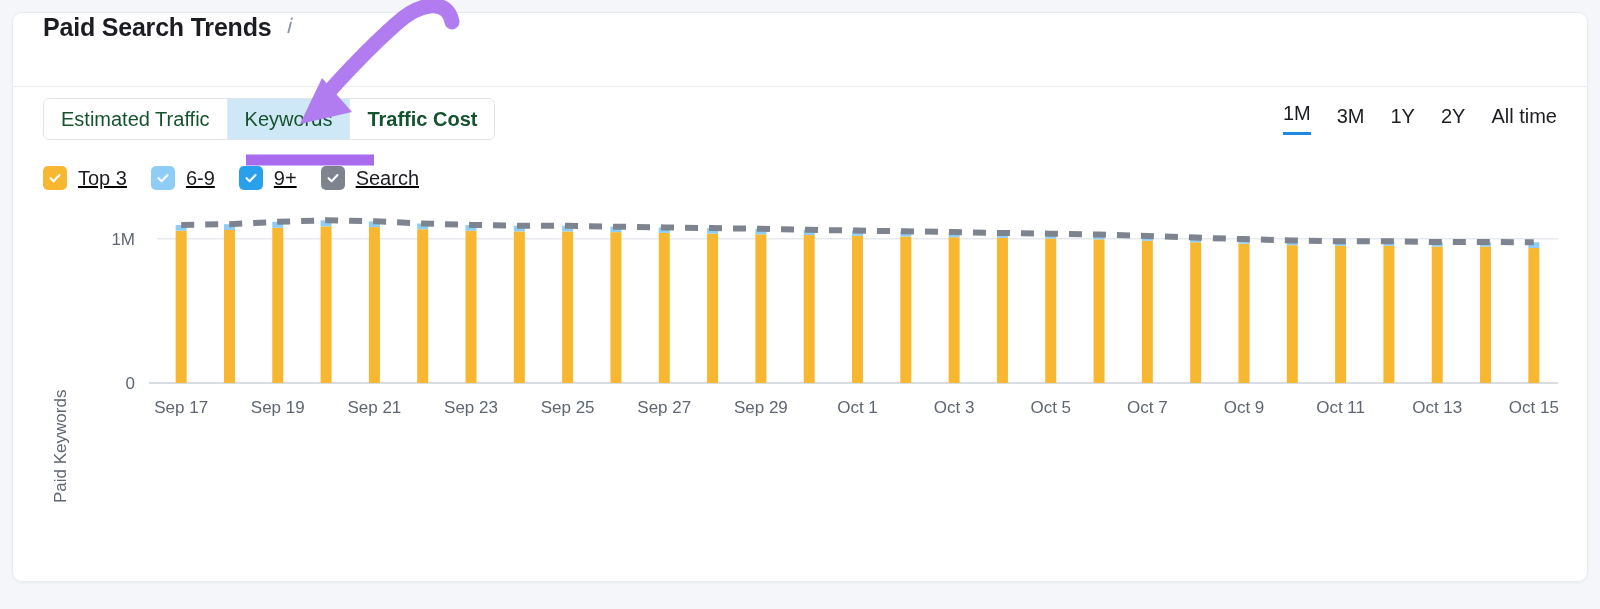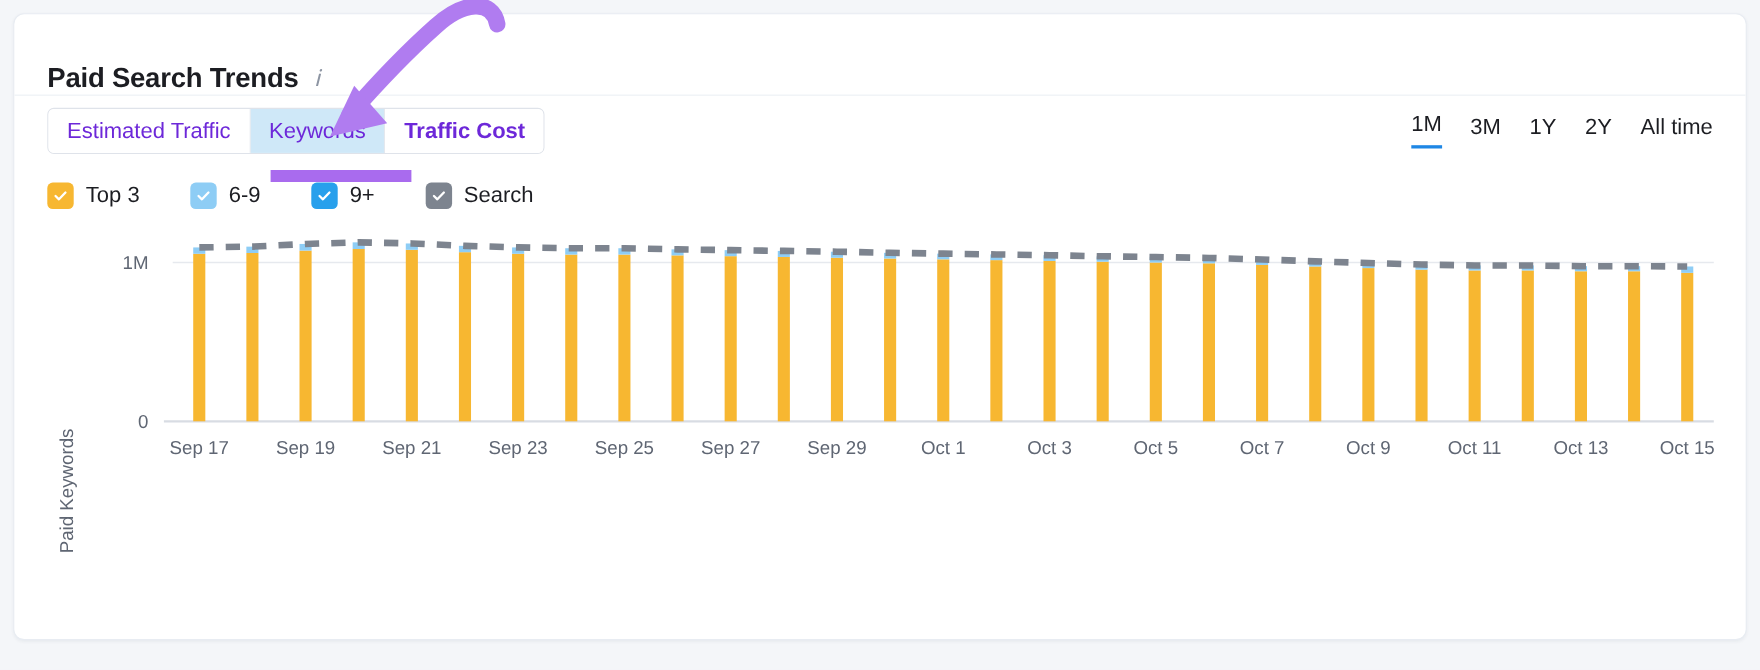--- a/index.html
+++ b/index.html
@@ -22,21 +22,21 @@
     box-shadow: 0 1px 3px rgba(20,30,50,0.05);
     overflow: hidden;
   }
 
   
   .card-header {
     position: relative;
     height: 74px;
     border-bottom: 1px solid #eceff4;
     display: flex;
-    align-items: flex-end;
+    align-items: flex-start;
     padding-left: 30px;
   }
   .card-title {
     font-size: 25px;
     font-weight: bold;
     color: #1c1d22;
     letter-spacing: -0.2px;
   }
   .info-icon {
     margin-left: 14px;
@@ -64,21 +64,21 @@
     border-radius: 6px;
     overflow: hidden;
     height: 42px;
     background: #fff;
   }
   .seg-btn {
     display: flex;
     align-items: center;
     padding: 0 17px;
     font-size: 20px;
-    color: #6d28d9;
+    color: #14532d;
     background: #fff;
     border: none;
     border-right: 1px solid #e4e8ee;
     cursor: pointer;
     white-space: nowrap;
     font-family: "Liberation Sans", sans-serif;
     position: relative;
   }
   .seg-btn:last-child { border-right: none; font-weight: bold; }
   .seg-btn.active {
@@ -94,23 +94,24 @@
     white-space: nowrap;
   }
   .time-tab.active {
     border-bottom: 3px solid #1f87e5;
   }
 
   
   .legend {
     display: flex;
     align-items: center;
-    gap: 46px;
+    gap: 24px;
     padding: 6px 0 0 30px;
     height: 48px;
+    text-decoration: underline;
   }
   .legend-item { display: flex; align-items: center; gap: 11px; cursor: pointer; }
   .cbox {
     width: 24px; height: 24px;
     border-radius: 5px;
     display: flex; align-items: center; justify-content: center;
   }
   .cbox svg { display: block; }
   .legend-label { font-size: 20px; color: #1c1d22; }
 

